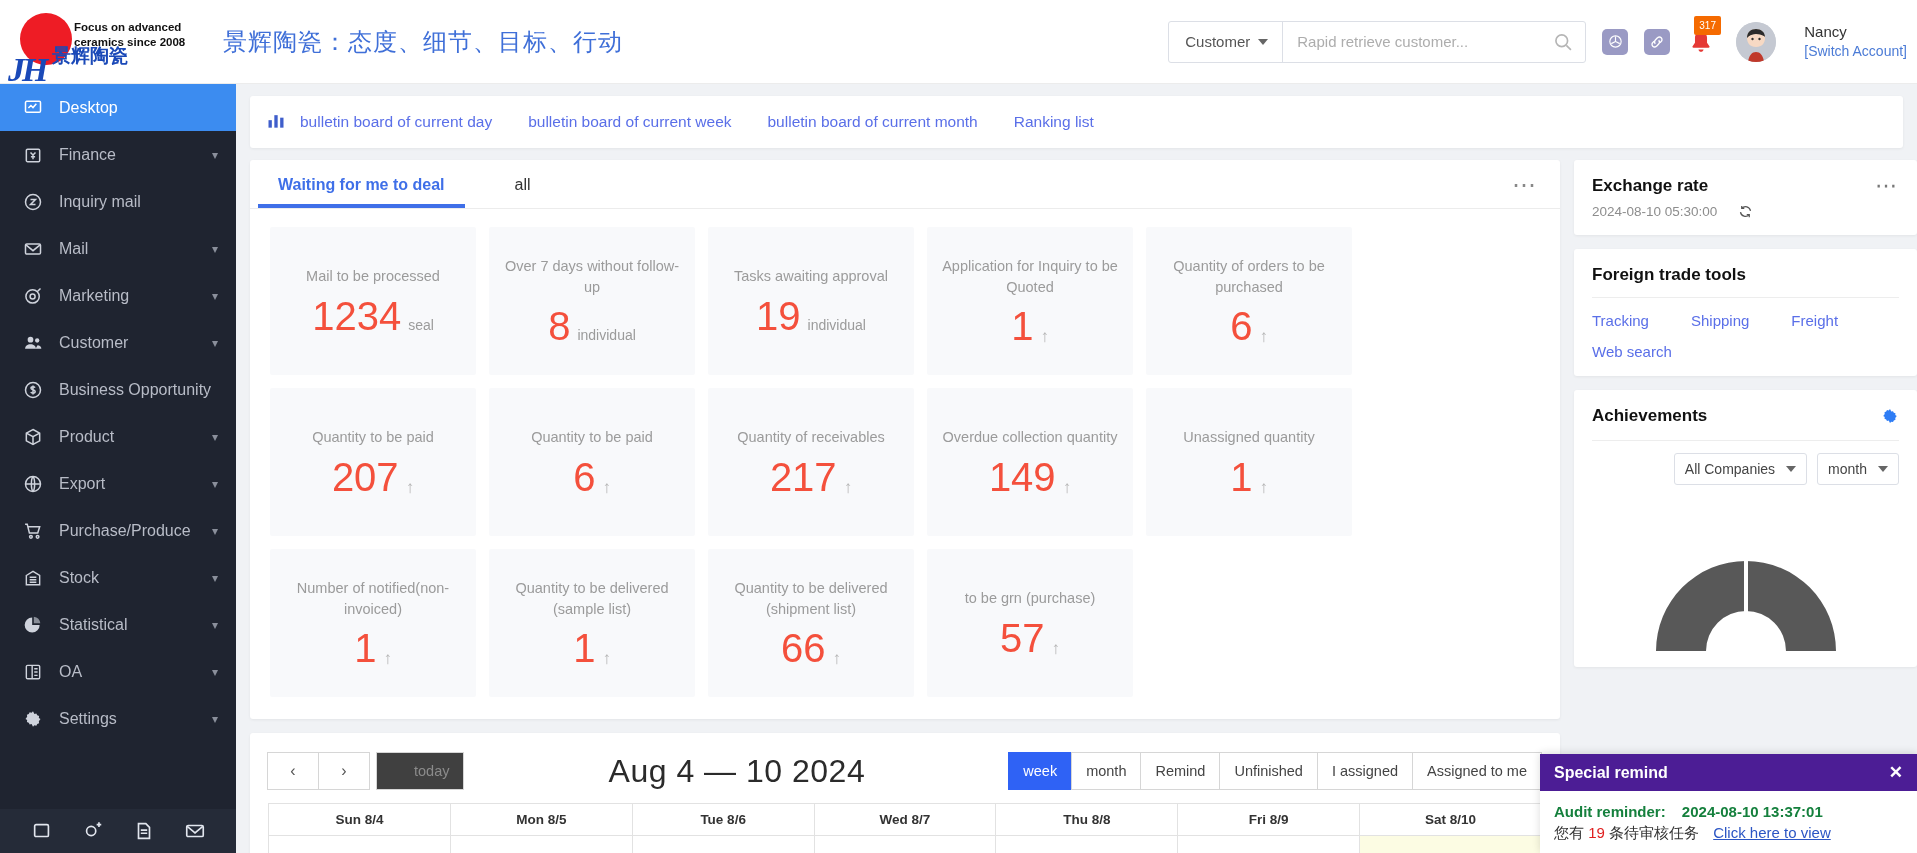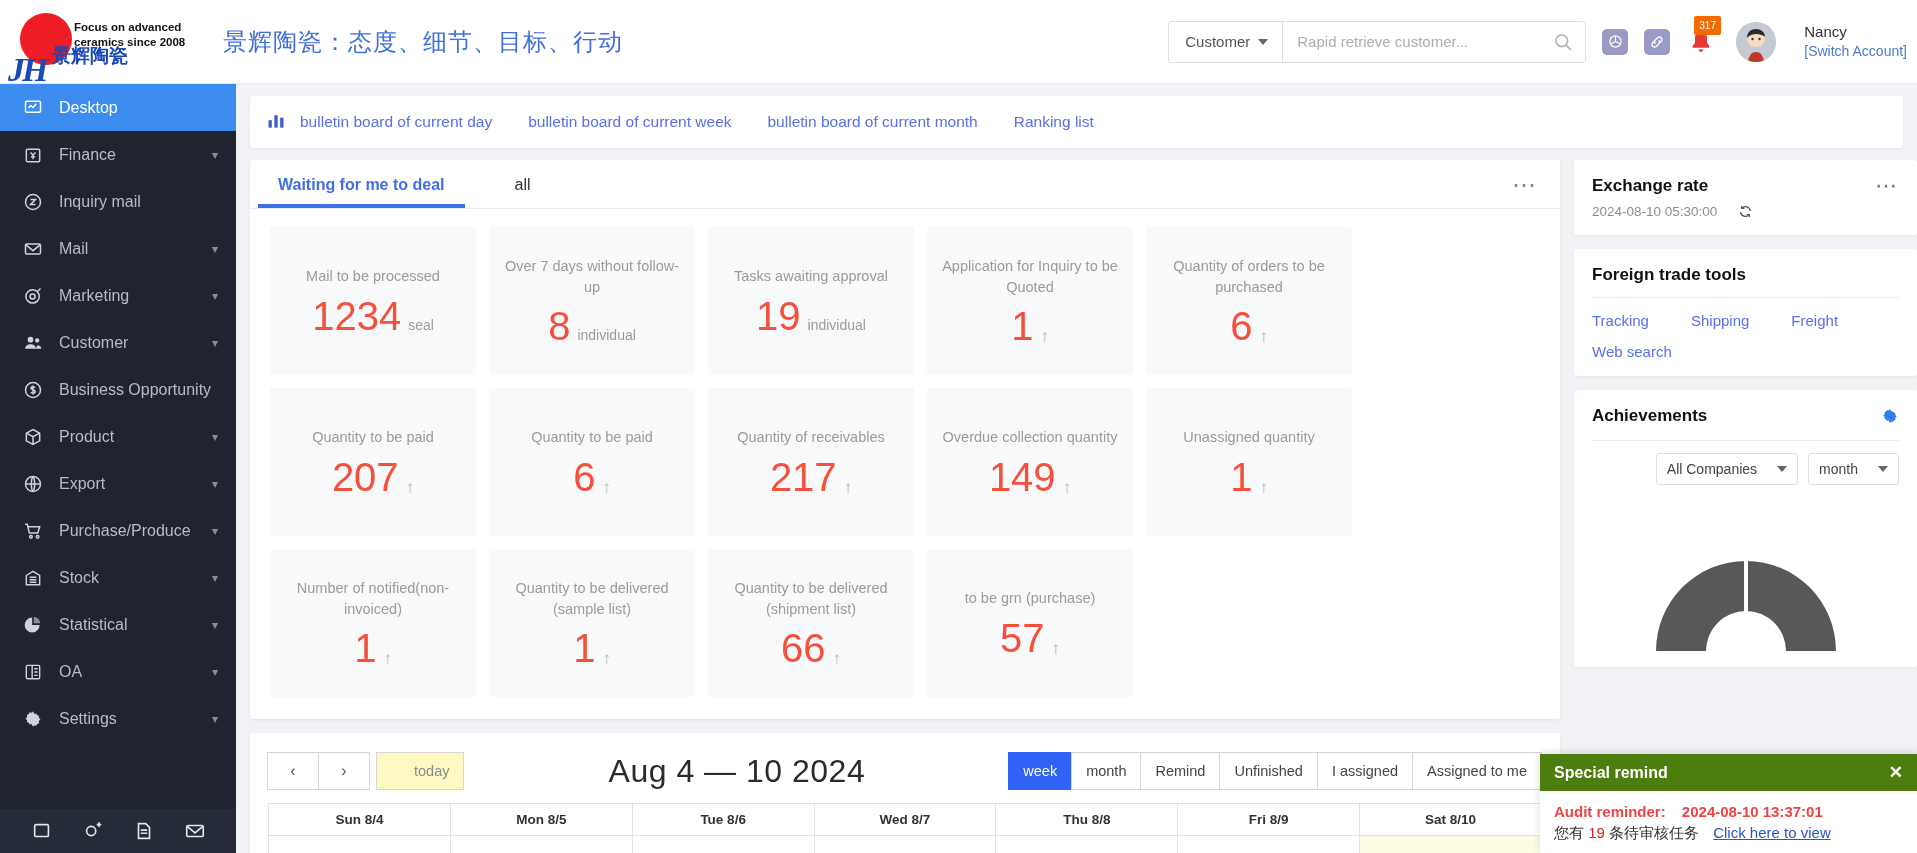--- a/index.html
+++ b/index.html
@@ -139,57 +139,57 @@
   .rate-row { display: flex; align-items: center; border-top: 1px solid #ededed;
               height: 46px; padding: 0 14px; }
   .rate-cur { font-size: 15px; color: #444; width: 120px; }
   .rate-val { font-size: 15px; color: #f04e37; font-weight: bold; }
   .rp-sep { border-top: 1px solid #ededed; margin-top: 12px; padding-top: 14px; }
   .tool-links { display: flex; flex-wrap: wrap; gap: 14px 42px; }
   .tool-link { color: #5a6fe8; font-size: 15px; cursor: pointer; }
   .selects { display: flex; gap: 10px; justify-content: flex-end; margin-top: 14px;
              padding-top: 12px; border-top: 1px solid #ededed; }
   .sel { border: 1px solid #dcdfe6; border-radius: 3px; height: 32px; display: flex;
-         align-items: center; padding: 0 10px; font-size: 14px; color: #444; gap: 20px;
+         align-items: center; padding: 0 10px; font-size: 14px; color: #444; gap: 11px;
          cursor: pointer; background: #fff; }
   .donut-wrap { display: flex; justify-content: center; margin-top: 16px; }
 
   
   .cal-panel { background: #fff; border-radius: 3px; box-shadow: 0 1px 3px rgba(0,0,0,.06);
                margin-top: 14px; padding: 16px 18px 0 18px; }
   .cal-toolbar { display: flex; align-items: center; height: 44px; }
   .btn-group { display: flex; }
   .cbtn { border: 1px solid #d6d6d6; background: #fff; height: 38px; min-width: 44px;
           display: flex; align-items: center; justify-content: center; font-size: 14.5px;
           color: #444; cursor: pointer; margin-left: -1px; padding: 0 14px; }
   .cbtn.nav { min-width: 52px; font-size: 16px; color: #555; }
-  .cbtn.today { background: #fef9c3; color: #8b8b8b; margin-left: 6px; padding-left: 37px; }
+  .cbtn.today { background: #404040; color: #8b8b8b; margin-left: 6px; padding-left: 37px; }
   .cbtn.on { background: #2f62f5; color: #fff; border-color: #2f62f5; }
   .cal-title { flex: 1; text-align: center; font-size: 32px; font-weight: 300;
                color: #2b2b2b; letter-spacing: .5px; }
   .cal-head { display: flex; border: 1px solid #e2e2e2; border-bottom: 0; margin-top: 10px; }
   .cal-hcell { flex: 1; text-align: center; font-size: 13.5px; font-weight: bold;
                color: #333; padding: 8px 0; border-right: 1px solid #e2e2e2; }
   .cal-hcell:last-child { border-right: 0; }
   .cal-body { display: flex; border: 1px solid #e2e2e2; height: 60px; }
   .cal-cell { flex: 1; border-right: 1px solid #e2e2e2; }
   .cal-cell:last-child { border-right: 0; }
   .cal-cell.today { background: #fcfce3; }
 
   
   .remind {
     position: absolute; right: 0; bottom: 0; width: 377px; z-index: 60;
     box-shadow: 0 -1px 8px rgba(0,0,0,.14); background: #fff;
   }
-  .remind-head { background: #4d7c0f; color: #fff; height: 37px; display: flex;
+  .remind-head { background: #4c1d95; color: #fff; height: 37px; display: flex;
                  align-items: center; padding: 0 14px; }
   .remind-title { font-size: 16px; font-weight: bold; }
   .remind-x { margin-left: auto; font-size: 17px; cursor: pointer; font-weight: bold; }
   .remind-body { padding: 12px 14px 10px 14px; }
-  .remind-l1 { font-size: 15px; font-weight: bold; color: #ef4444; }
+  .remind-l1 { font-size: 15px; font-weight: bold; color: #15803d; }
   .remind-l1 .rtime { margin-left: 12px; }
   .remind-l2 { font-size: 15px; color: #333; margin-top: 4px; }
   .remind-l2 .rnum { color: #e02020; }
   .remind-link { color: #2b55c4; text-decoration: underline; margin-left: 10px; cursor: pointer; }
 </style>
 </head>
 <body>
 
 <div id="app">
 

